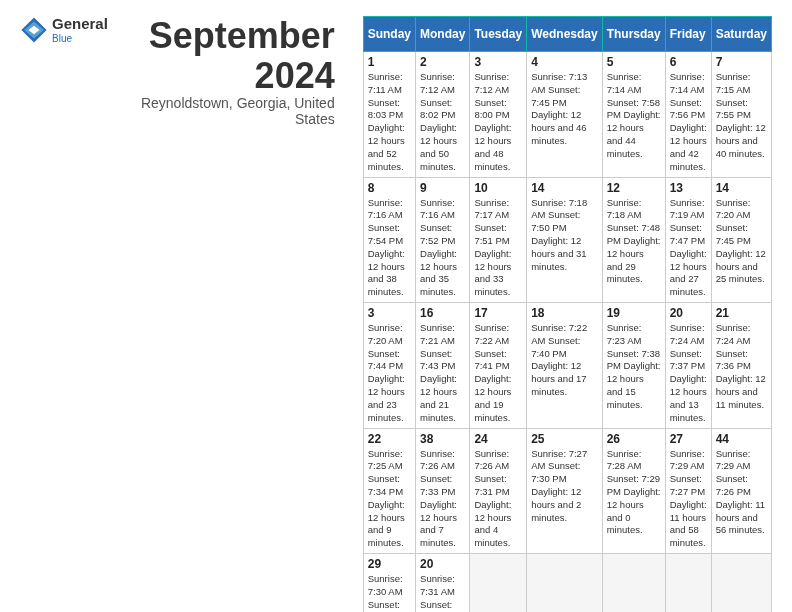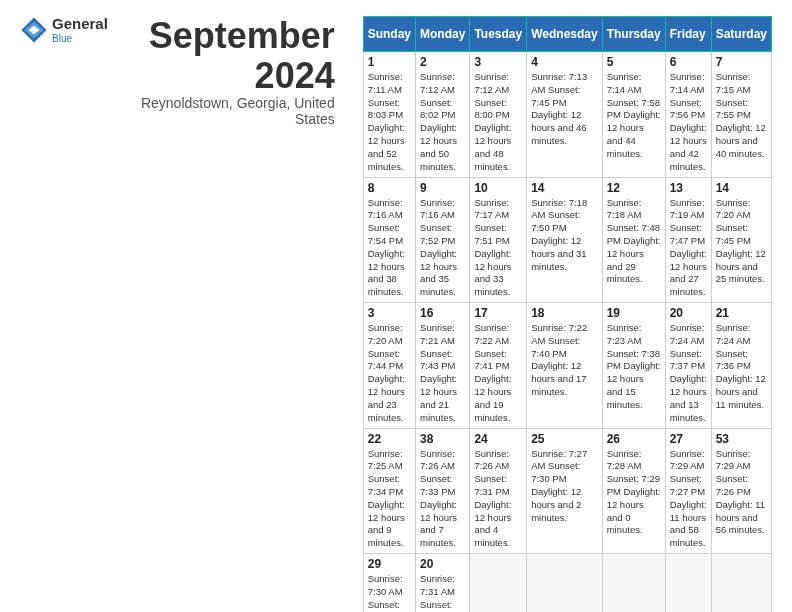--- a/index.html
+++ b/index.html
@@ -325,21 +325,21 @@
 and 0 minutes.</div>
           </td>
           <td>
             <span class="day-num">27</span>
             <div class="day-info">Sunrise: 7:29 AM
 Sunset: 7:27 PM
 Daylight: 11 hours
 and 58 minutes.</div>
           </td>
           <td>
-            <span class="day-num">53</span>
+            <span class="day-num">44</span>
             <div class="day-info">Sunrise: 7:29 AM
 Sunset: 7:26 PM
 Daylight: 11 hours
 and 56 minutes.</div>
           </td>
         </tr>
         <tr>
           <td>
             <span class="day-num">29</span>
             <div class="day-info">Sunrise: 7:30 AM

